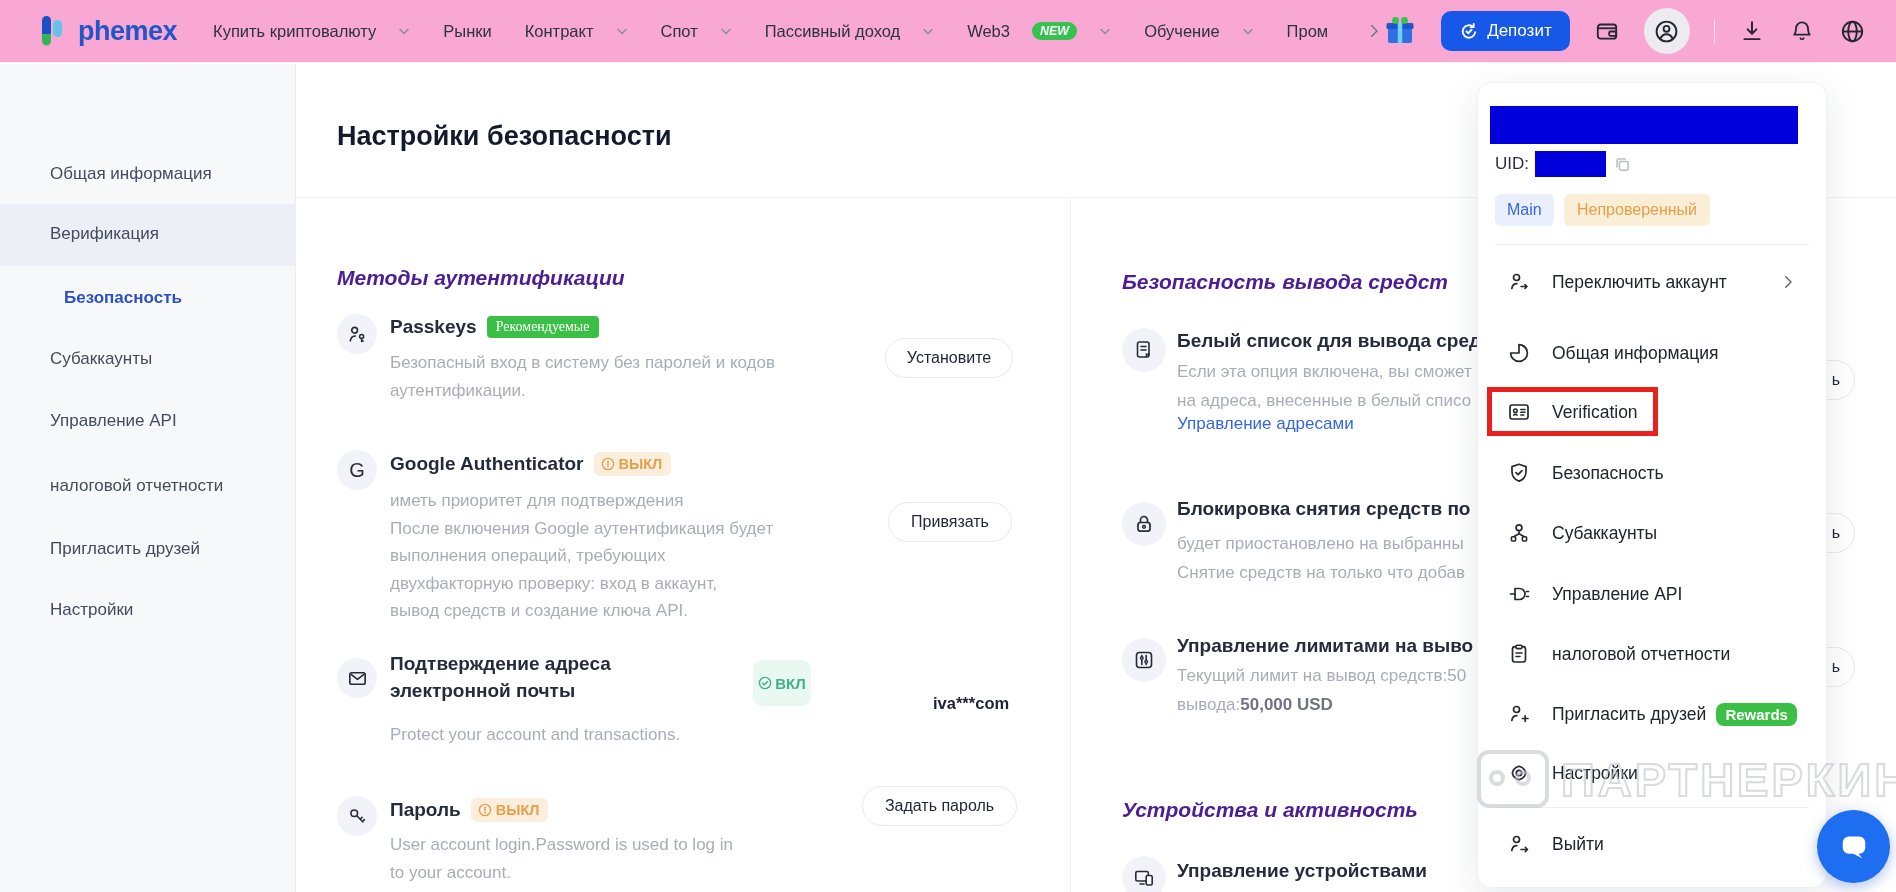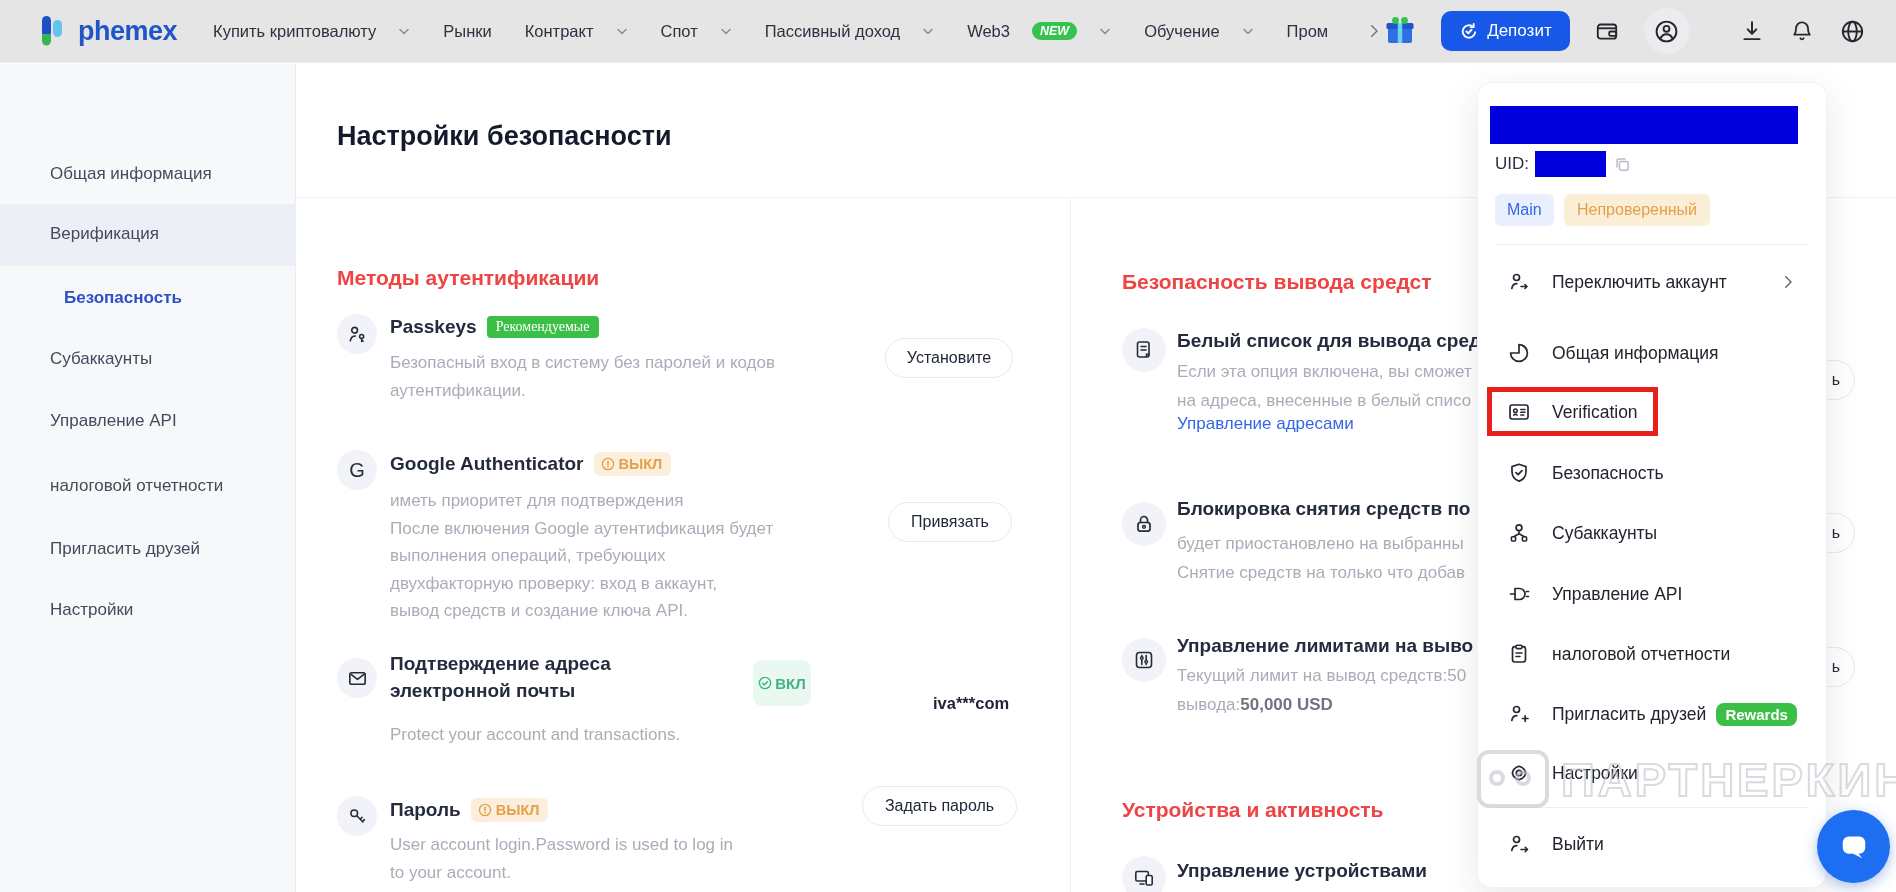--- a/index.html
+++ b/index.html
@@ -3,21 +3,21 @@
 <meta charset="utf-8">
 <style>
   * { margin:0; padding:0; box-sizing:border-box; }
   html,body { width:1896px; height:892px; }
   body { font-family:"Liberation Sans", sans-serif; background:#fff; position:relative; overflow:hidden; color:#20252e; }
   .abs { position:absolute; }
   .nowrap { white-space:nowrap; }
   svg { display:block; }
 
   
-  .header { position:absolute; top:0; left:0; width:1896px; height:63px; background:#e5e5e5;
+  .header { position:absolute; top:0; left:0; width:1896px; height:63px; background:#f9a8d4;
             border-bottom:1px solid #eef0f3; display:flex; align-items:center; padding:0 112px 0 40px; z-index:30; }
   .logo { display:flex; align-items:center; gap:8px; margin-right:36px; }
   .logo-word { font-size:27px; font-weight:700; color:#2156c9; letter-spacing:-.5px; }
   .mainnav { display:flex; align-items:center; gap:33px; }
   .nav-item { display:flex; align-items:center; gap:22px; font-size:16.5px; color:#2b3240; cursor:pointer; white-space:nowrap; }
   .chev-down { color:#8a8f99; }
   .new-badge { background:#35c24e; color:#fff; font-size:12.5px; font-weight:700; font-style:italic;
                padding:2px 8px; border-radius:9px; }
   .nav-more { color:#6b7280; margin-left:4px; }
   .hdr-right { margin-left:auto; display:flex; align-items:center; gap:24px; }
@@ -30,21 +30,21 @@
   
   .sidebar { position:absolute; top:64px; left:0; width:296px; height:828px; background:#f7f8fa; border-right:1px solid #ebedf1; }
   .side-item { position:absolute; left:50px; font-size:17px; color:#434b5c; cursor:pointer; white-space:nowrap; }
   .side-active-bg { position:absolute; left:0; top:140px; width:296px; height:62px; background:#edeff7; }
   .side-item.active { color:#2b50c5; font-weight:700; left:64px; }
 
   
   .divider-h { position:absolute; left:296px; right:0; top:197px; height:1px; background:#eff1f4; }
   .divider-v { position:absolute; left:1070px; top:198px; bottom:0; width:1px; background:#eff1f4; }
   .page-title { position:absolute; left:337px; top:121px; font-size:27px; font-weight:700; color:#131a2c; }
-  .sec-title { font-size:21px; font-weight:700; color:#ef4444; white-space:nowrap; }
+  .sec-title { font-size:21px; font-weight:700; color:#4c1d95; white-space:nowrap;font-style:italic; }
   .icon-circle { width:40px; height:40px; border-radius:50%; background:#f1f3f8; display:flex; align-items:center; justify-content:center; color:#252b38; }
   .icon-circle.lg { width:44px; height:44px; }
   .row-title { font-size:19px; font-weight:600; color:#242b3c; white-space:nowrap; }
   .desc { font-size:17px; color:#a8adb8; line-height:28px; white-space:nowrap; }
   .pill-btn { position:absolute; background:#fff; border:1px solid #e7e9ee; border-radius:21px; height:40px;
               display:flex; align-items:center; justify-content:center; font-size:16px; color:#20283a;
               font-family:inherit; cursor:pointer; white-space:nowrap; }
   .badge-rec { background:#3cbf47; color:#fff; font-family:"Liberation Serif", serif; font-size:14px;
                padding:3px 9px; border-radius:4px; margin-left:10px; }
   .badge-off { background:#fbeedd; color:#e5a04a; font-size:14.5px; font-weight:600; padding:4px 9px 4px 7px;

